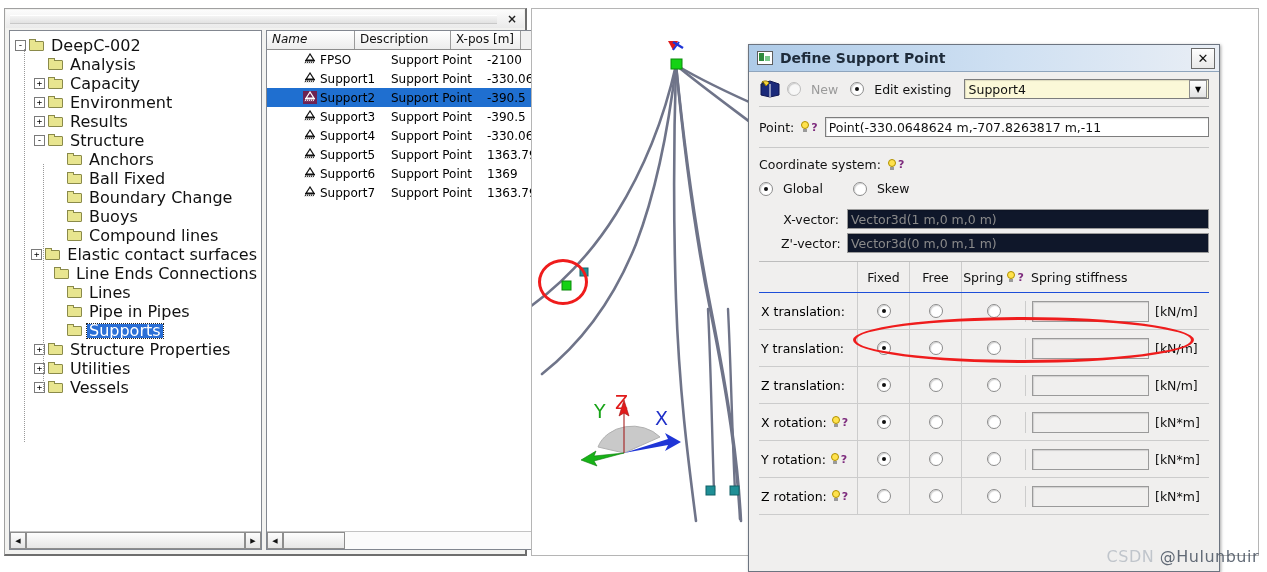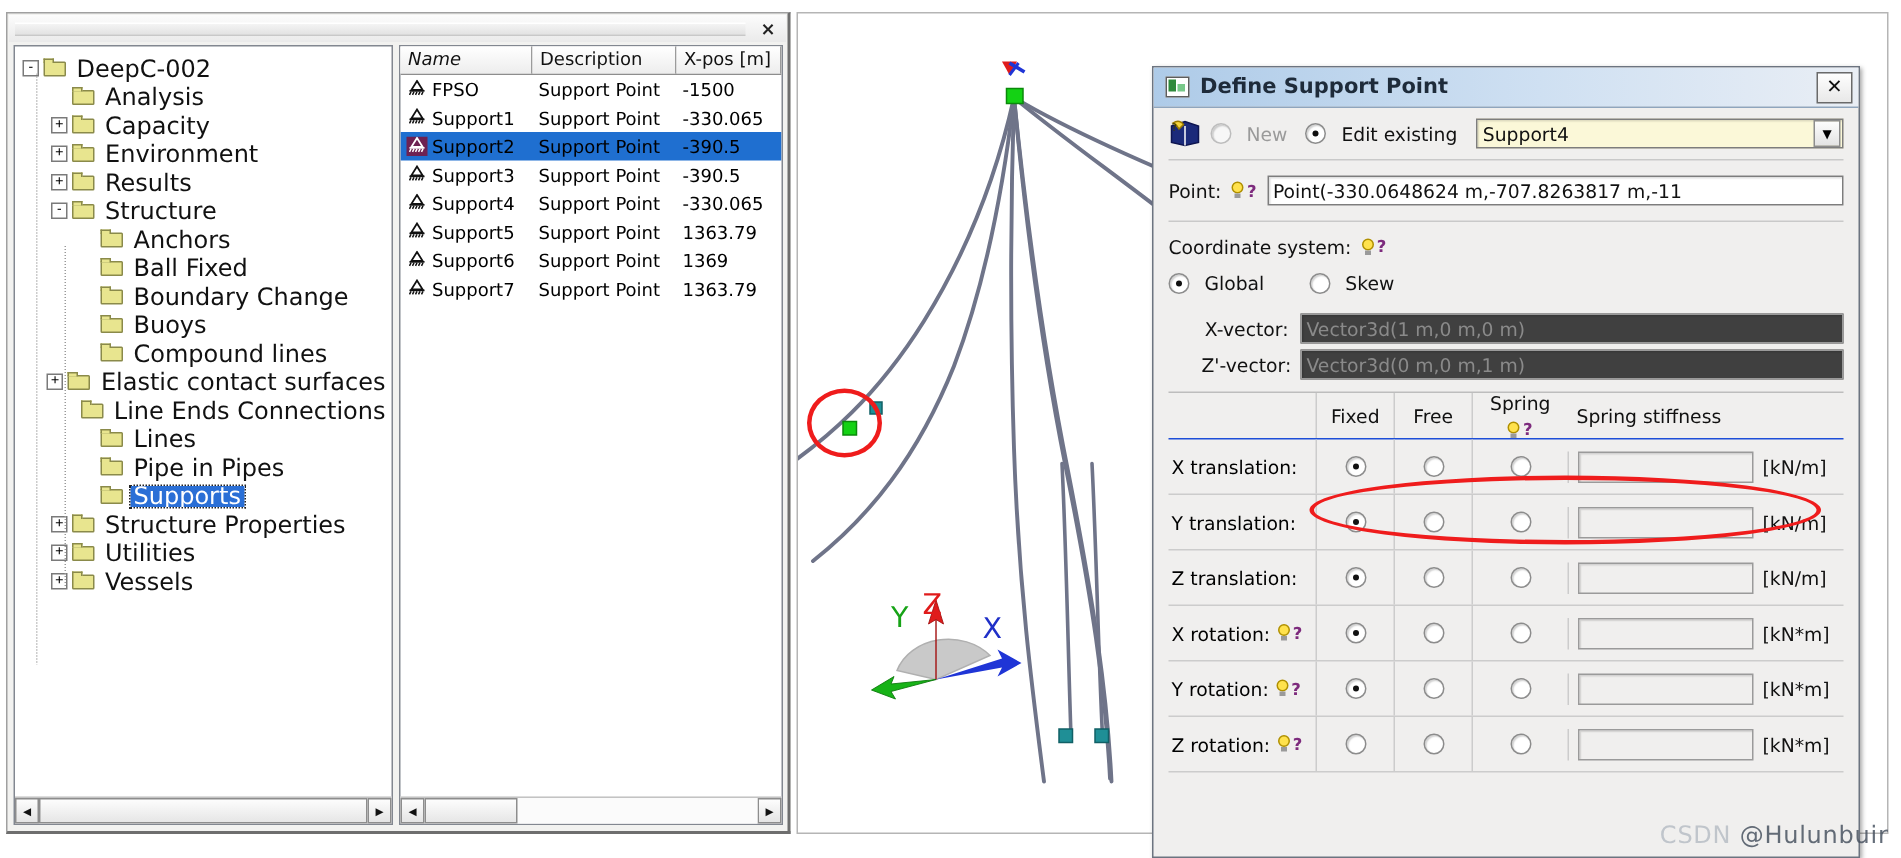--- a/index.html
+++ b/index.html
@@ -101,21 +101,21 @@
     font-size:12px;line-height:17px;padding-left:5px;color:#111;
     box-sizing:border-box;cursor:pointer;
   }
   .c-name{width:88px;font-style:italic;}
   .c-desc{width:96px;}
   .c-xpos{width:70px;}
   .lbody{flex:1;overflow:hidden;}
   .lrow{display:flex;height:19px;align-items:center;font-size:12px;}
   .lrow.sel{background:#1f6fd0;color:#000000;}
   .lcell{box-sizing:border-box;padding-left:4px;white-space:nowrap;overflow:hidden;}
-  .lcell.name{width:88px;display:flex;align-items:flex-start;gap:3px;}
+  .lcell.name{width:88px;display:flex;align-items:flex-start;gap:3px;margin-left:32px;}
   .lcell.desc{width:96px;}
   .lcell.x{width:70px;}
 
   .sup-ico{
     width:14px;height:13px;position:relative;flex:0 0 auto;
   }
   .sup-ico svg{display:block;}
 
   .hscroll{
     height:17px;flex:0 0 auto;display:flex;align-items:stretch;
@@ -137,21 +137,21 @@
   
   .view3d{
     position:absolute;left:531px;top:8px;width:728px;height:548px;
     background:#ffffff;border:1px solid #b5b5b5;box-sizing:border-box;
     overflow:hidden;
   }
   .view3d svg{position:absolute;left:0;top:0;}
 
   
   .dlg{
-    position:absolute;left:768px;top:44px;width:472px;height:528px;
+    position:absolute;left:748px;top:44px;width:472px;height:528px;
     background:#f0efee;
     border:1px solid #6c7480;
     box-shadow:1px 1px 3px rgba(0,0,0,.35);
     box-sizing:border-box;overflow:hidden;
   }
   .dlg-title{
     height:26px;display:flex;align-items:center;
     background:linear-gradient(to right,#aecbe8,#cfe0f2 55%,#e9eef5);
     border-bottom:1px solid #8fa5bd;padding:0 4px 0 8px;
   }
@@ -223,21 +223,21 @@
     font-size:12.5px;color:#111;display:flex;align-items:center;padding-left:3px;
     box-sizing:border-box;overflow:hidden;white-space:nowrap;
   }
 
   .sect{padding-top:9px;}
   .sect-lbl{display:flex;align-items:center;gap:7px;font-size:12.5px;margin-bottom:9px;}
   .gs-row{display:flex;align-items:center;gap:6px;margin-bottom:11px;}
   .vec-row{display:flex;align-items:center;height:24px;gap:8px;padding-left:22px;}
   .vec-row .lbl{width:58px;text-align:right;}
   .txtin.ro{
-    background:#404040;color:#8a8a8a;border:1px solid #9a9a9a;
+    background:#0f172a;color:#8a8a8a;border:1px solid #9a9a9a;
   }
 
   
   .ctable{
     margin-top:6px;border-top:1px solid #bdbdbd;
   }
   .ctr{display:flex;align-items:center;height:36px;border-bottom:1px solid #cccccc;}
   .ctr.head{height:30px;border-bottom:1px solid #1d4ed8;}
   .cc-lbl{width:98px;font-size:12.5px;display:flex;align-items:center;gap:5px;padding-left:2px;box-sizing:border-box;}
   .cc{display:flex;align-items:center;justify-content:center;box-sizing:border-box;height:100%;
@@ -418,21 +418,21 @@
                 <span class="sup-ico">
                   <svg width="14" height="13" viewBox="0 0 14 13">
                     <path d="M7 1 L3.2 7 H10.8 Z" fill="none" stroke="#111111" stroke-width="1.2"></path>
                     <path d="M2 7.6 H12" stroke="#111111" stroke-width="1.2"></path>
                     <path d="M3 8.2 L2 10.2 M5 8.2 L4 10.2 M7 8.2 L6 10.2 M9 8.2 L8 10.2 M11 8.2 L10 10.2" stroke="#111111" stroke-width="1"></path>
                   </svg>
                 </span>
                 <span>FPSO</span>
               </div>
               <div class="lcell desc">Support Point</div>
-              <div class="lcell x">-1500</div>
+              <div class="lcell x">-2100</div>
             </div>
             <div class="lrow">
               <div class="lcell name">
                 <span class="sup-ico">
                   <svg width="14" height="13" viewBox="0 0 14 13">
                     <path d="M7 1 L3.2 7 H10.8 Z" fill="none" stroke="#111111" stroke-width="1.2"></path>
                     <path d="M2 7.6 H12" stroke="#111111" stroke-width="1.2"></path>
                     <path d="M3 8.2 L2 10.2 M5 8.2 L4 10.2 M7 8.2 L6 10.2 M9 8.2 L8 10.2 M11 8.2 L10 10.2" stroke="#111111" stroke-width="1"></path>
                   </svg>
                 </span>
@@ -646,21 +646,21 @@
 
       <div class="ctable">
         <div class="ctr head">
           <div class="cc-lbl"></div>
           <div class="cc cc-fixed">
               <span class="cc-head-txt">Fixed</span>
             </div>
           <div class="cc cc-free">
               <span class="cc-head-txt">Free</span>
             </div>
-          <div class="cc cc-spring" style="gap:4px;flex-direction:column;">
+          <div class="cc cc-spring" style="gap:4px;">
             <span class="cc-head-txt">Spring</span>
             <span class="hint">
               <span class="bulb"></span>
                 <span class="qm">?</span>
             </span>
           </div>
           <div class="cc-stiff" style="border-left:none;">
             <span class="cc-head-txt">Spring stiffness</span>
           </div>
         </div>

